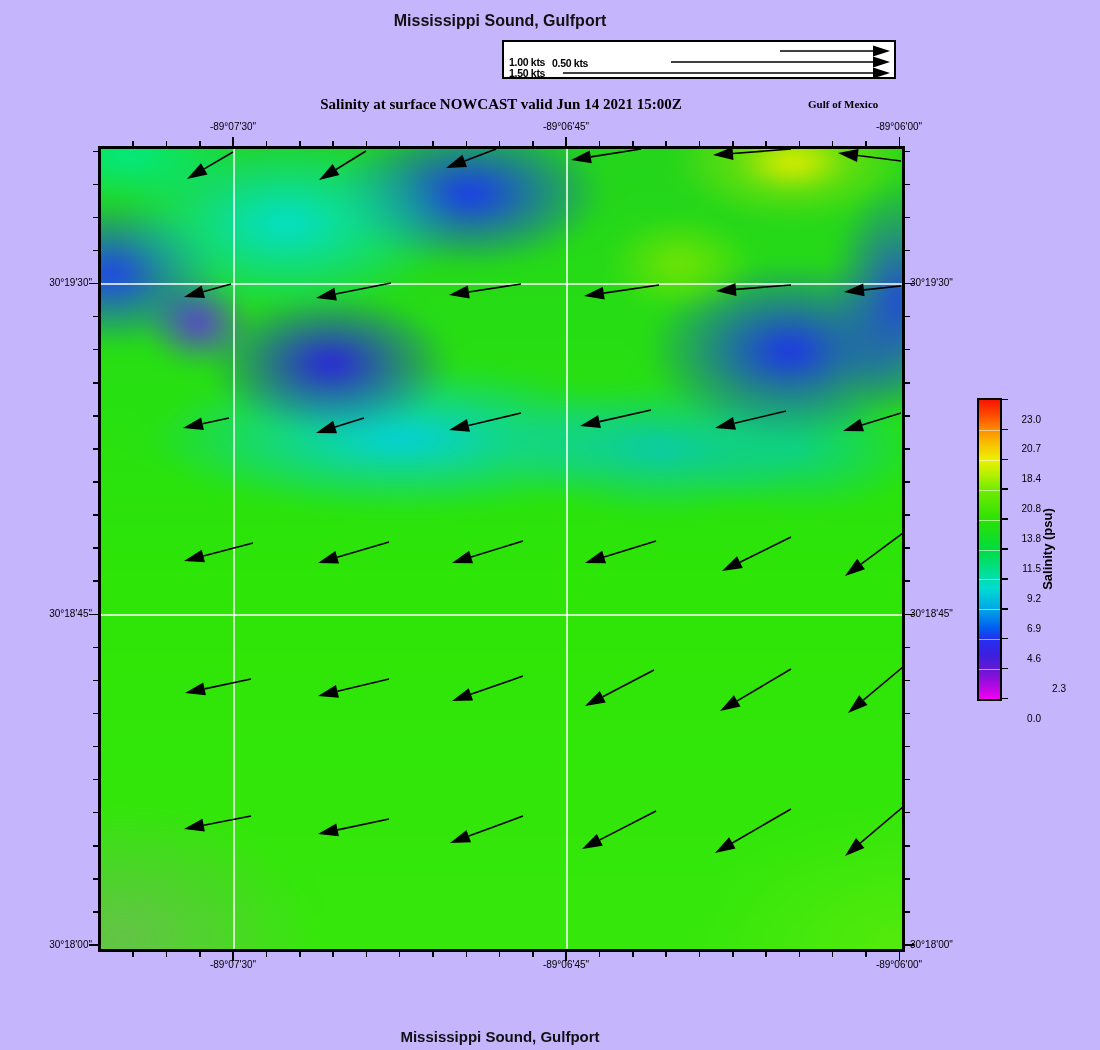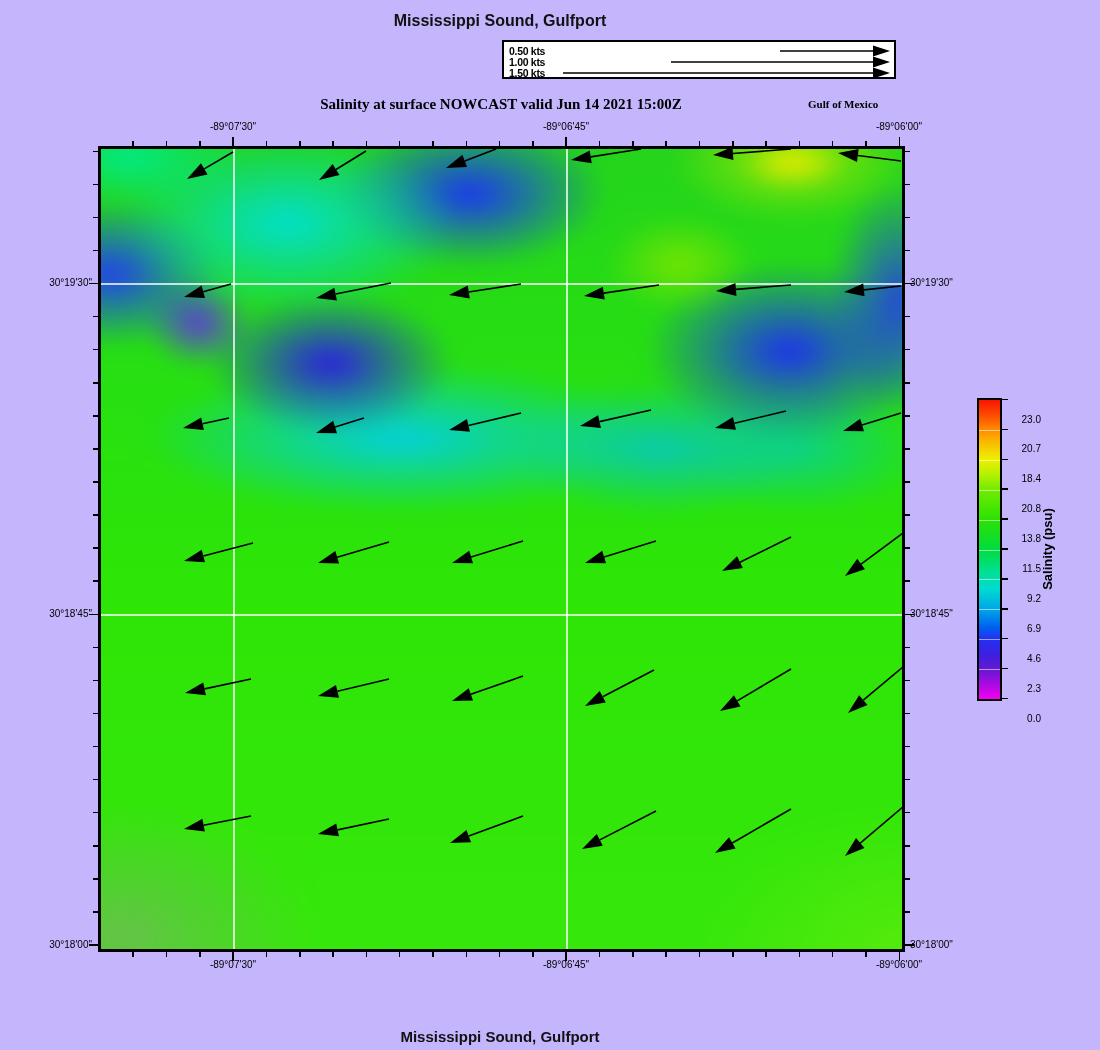--- a/index.html
+++ b/index.html
@@ -33,21 +33,21 @@
 
   <div class="abs" id="legend-box">
     <svg id="legend-arrows" width="390" height="35" viewBox="0 0 390 35" style="position:absolute;left:0;top:0;">
         <line x1="276" y1="9" x2="369" y2="9" stroke="#000" stroke-width="1.4"></line>
         <polygon points="386,9 369,14.5 369,3.5" fill="#000"></polygon>
         <line x1="167" y1="20" x2="369" y2="20" stroke="#000" stroke-width="1.4"></line>
         <polygon points="386,20 369,25.5 369,14.5" fill="#000"></polygon>
         <line x1="59" y1="31" x2="369" y2="31" stroke="#000" stroke-width="1.4"></line>
         <polygon points="386,31 369,36.5 369,25.5" fill="#000"></polygon>
       </svg>
-  <div class="leg-lab" style="top: 4px;">0.50 kts</div>
+  <div class="leg-lab" style="top: 16px; margin-left: 43px;">0.50 kts</div>
       <div class="leg-lab" style="top: 15px;">1.00 kts</div>
       <div class="leg-lab" style="top: 26px;">1.50 kts</div>
     </div>
 
   <div class="abs sub" style="left:0;top:96px;width:1002px;">Salinity at surface NOWCAST valid Jun 14 2021 15:00Z</div>
 
   <div class="abs basin" style="left:808px;top:98px;width:120px;">Gulf of Mexico</div>
 
   <div id="axis-labels">
       <div class="abs axlab" style="left: 188px; top: 121px; width: 90px; text-align: center;">-89°07'30"</div>
@@ -272,20 +272,20 @@
       <div class="abs cb-lab" style="left: 1011px; top: 513.1px;">13.8</div>
       <div class="tick" style="left: 1002px; top: 548.25px; width: 6px; height: 1.5px;"></div>
       <div class="abs cb-lab" style="left: 1011px; top: 543px;">11.5</div>
       <div class="tick" style="left: 1002px; top: 578.15px; width: 6px; height: 1.5px;"></div>
       <div class="abs cb-lab" style="left: 1011px; top: 572.9px;">9.2</div>
       <div class="tick" style="left: 1002px; top: 608.05px; width: 6px; height: 1.5px;"></div>
       <div class="abs cb-lab" style="left: 1011px; top: 602.8px;">6.9</div>
       <div class="tick" style="left: 1002px; top: 637.95px; width: 6px; height: 1.5px;"></div>
       <div class="abs cb-lab" style="left: 1011px; top: 632.7px;">4.6</div>
       <div class="tick" style="left: 1002px; top: 667.85px; width: 6px; height: 1.5px;"></div>
-      <div class="abs cb-lab" style="left: 1011px; top: 662.6px;">2.3</div>
+      <div class="abs cb-lab" style="left: 1036px; top: 662.6px;">2.3</div>
       <div class="tick" style="left: 1002px; top: 697.75px; width: 6px; height: 1.5px;"></div>
       <div class="abs cb-lab" style="left: 1011px; top: 692.5px;">0.0</div>
     </div>
   <div class="abs" id="cb-title">Salinity (psu)</div>
 
   <div class="abs ttl" style="left:0;top:1028px;width:1000px;font-size:15px;">Mississippi Sound, Gulfport</div>
 </div>
 
 </body></html>

